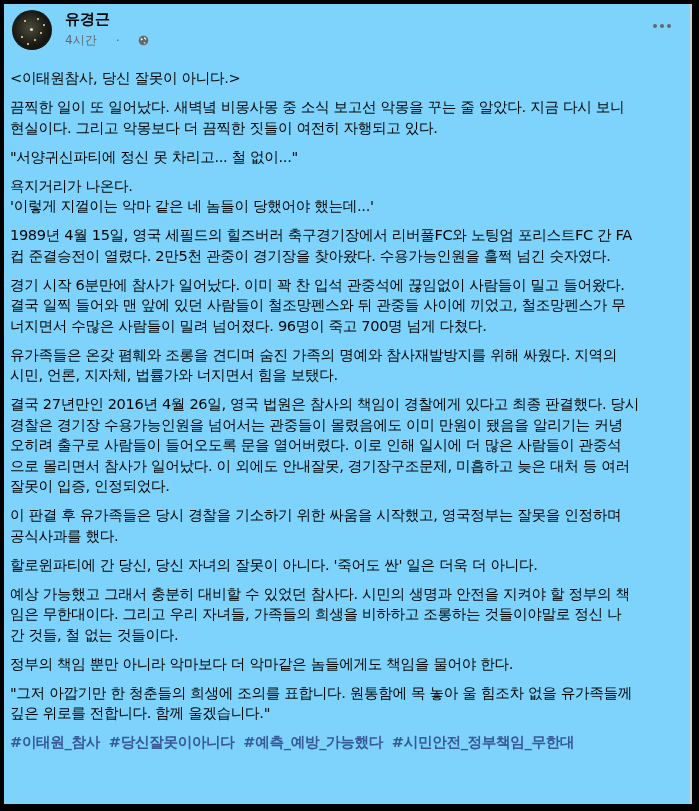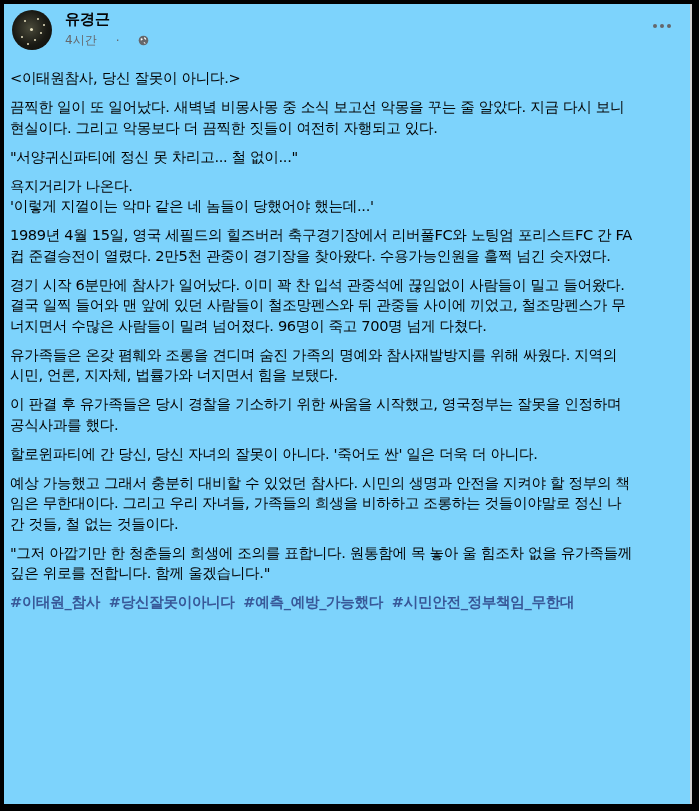--- a/index.html
+++ b/index.html
@@ -81,26 +81,32 @@
     <p class="p">"서양귀신파티에 정신 못 차리고... 철 없이..."</p>
     <p class="p">욕지거리가 나온다.
 '이렇게 지껄이는 악마 같은 네 놈들이 당했어야 했는데...'</p>
     <p class="p">1989년 4월 15일, 영국 세필드의 힐즈버러 축구경기장에서 리버풀FC와 노팅엄 포리스트FC 간 FA
 컵 준결승전이 열렸다. 2만5천 관중이 경기장을 찾아왔다. 수용가능인원을 훌쩍 넘긴 숫자였다.</p>
     <p class="p">경기 시작 6분만에 참사가 일어났다. 이미 꽉 찬 입석 관중석에 끊임없이 사람들이 밀고 들어왔다.
 결국 일찍 들어와 맨 앞에 있던 사람들이 철조망펜스와 뒤 관중들 사이에 끼었고, 철조망펜스가 무
 너지면서 수많은 사람들이 밀려 넘어졌다. 96명이 죽고 700명 넘게 다쳤다.</p>
     <p class="p">유가족들은 온갖 폄훼와 조롱을 견디며 숨진 가족의 명예와 참사재발방지를 위해 싸웠다. 지역의
 시민, 언론, 지자체, 법률가와 너지면서 힘을 보탰다.</p>
+    <p class="p">결국 27년만인 2016년 4월 26일, 영국 법원은 참사의 책임이 경찰에게 있다고 최종 판결했다. 당시
+경찰은 경기장 수용가능인원을 넘어서는 관중들이 몰렸음에도 이미 만원이 됐음을 알리기는 커녕
+오히려 출구로 사람들이 들어오도록 문을 열어버렸다. 이로 인해 일시에 더 많은 사람들이 관중석
+으로 몰리면서 참사가 일어났다. 이 외에도 안내잘못, 경기장구조문제, 미흡하고 늦은 대처 등 여러
+잘못이 입증, 인정되었다.</p>
     <p class="p">이 판결 후 유가족들은 당시 경찰을 기소하기 위한 싸움을 시작했고, 영국정부는 잘못을 인정하며
 공식사과를 했다.</p>
     <p class="p">할로윈파티에 간 당신, 당신 자녀의 잘못이 아니다. '죽어도 싼' 일은 더욱 더 아니다.</p>
     <p class="p">예상 가능했고 그래서 충분히 대비할 수 있었던 참사다. 시민의 생명과 안전을 지켜야 할 정부의 책
 임은 무한대이다. 그리고 우리 자녀들, 가족들의 희생을 비하하고 조롱하는 것들이야말로 정신 나
 간 것들, 철 없는 것들이다.</p>
+    <p class="p">정부의 책임 뿐만 아니라 악마보다 더 악마같은 놈들에게도 책임을 물어야 한다.</p>
     <p class="p">"그저 아깝기만 한 청춘들의 희생에 조의를 표합니다. 원통함에 목 놓아 울 힘조차 없을 유가족들께
 깊은 위로를 전합니다. 함께 울겠습니다."</p>
     <div class="tags">
       <a class="tag">#이태원_참사</a>
       <a class="tag">#당신잘못이아니다</a>
       <a class="tag">#예측_예방_가능했다</a>
       <a class="tag">#시민안전_정부책임_무한대</a>
     </div>
   </div>
 </div>

